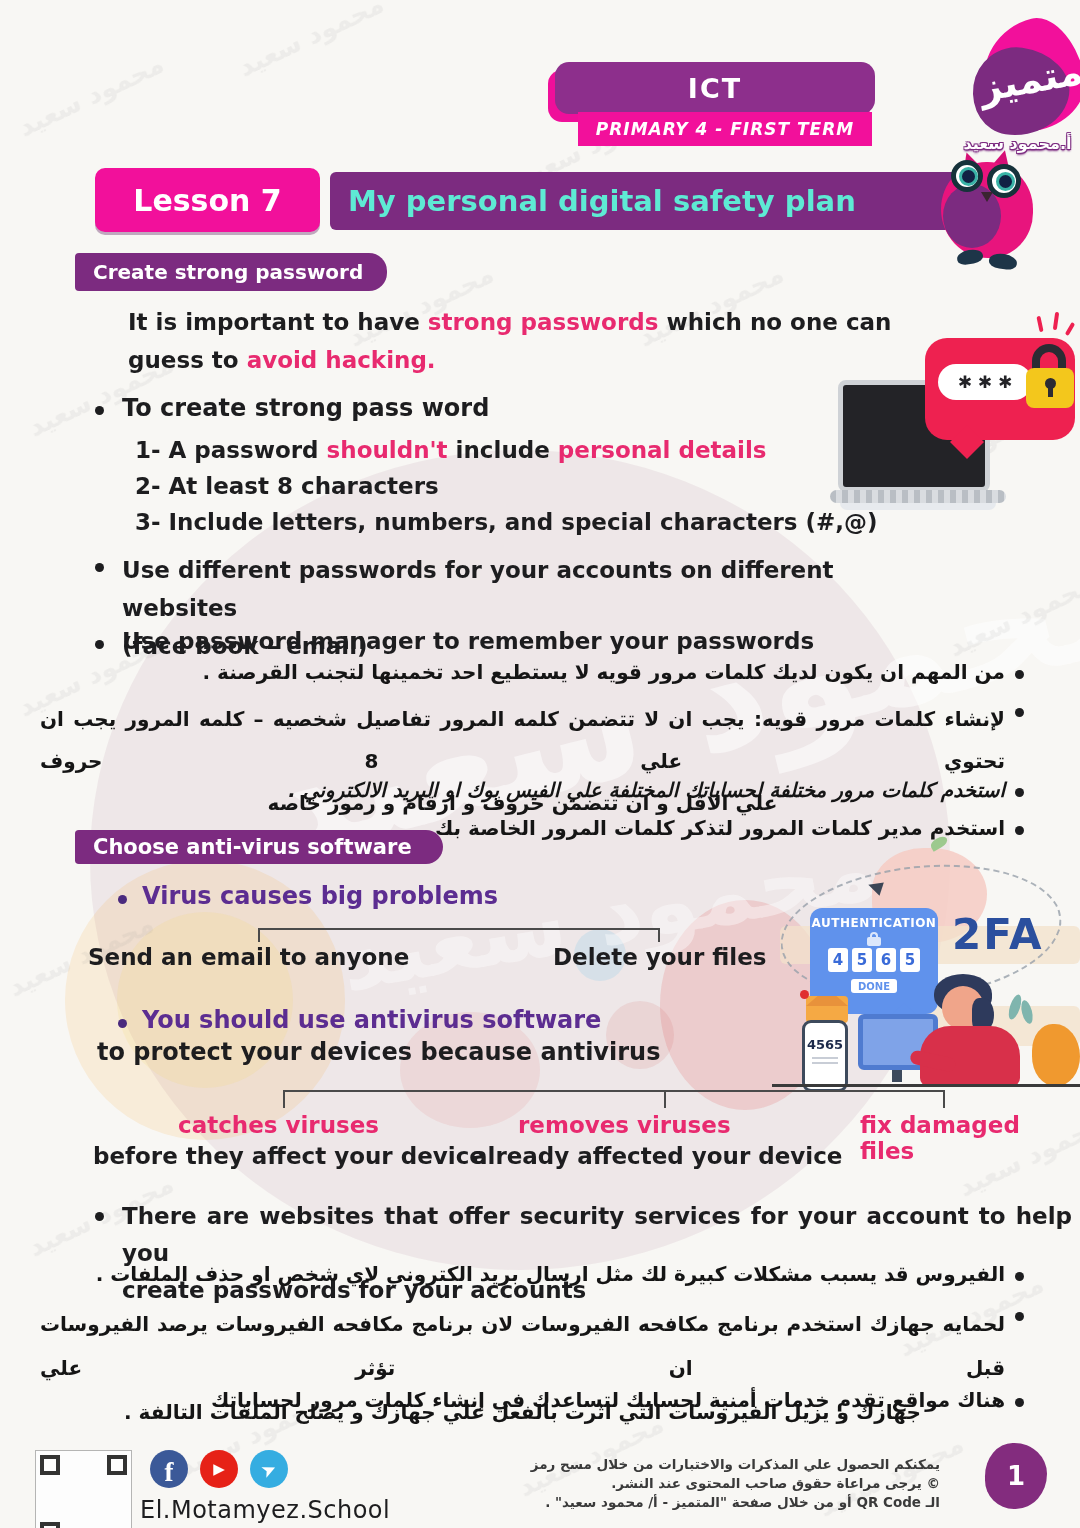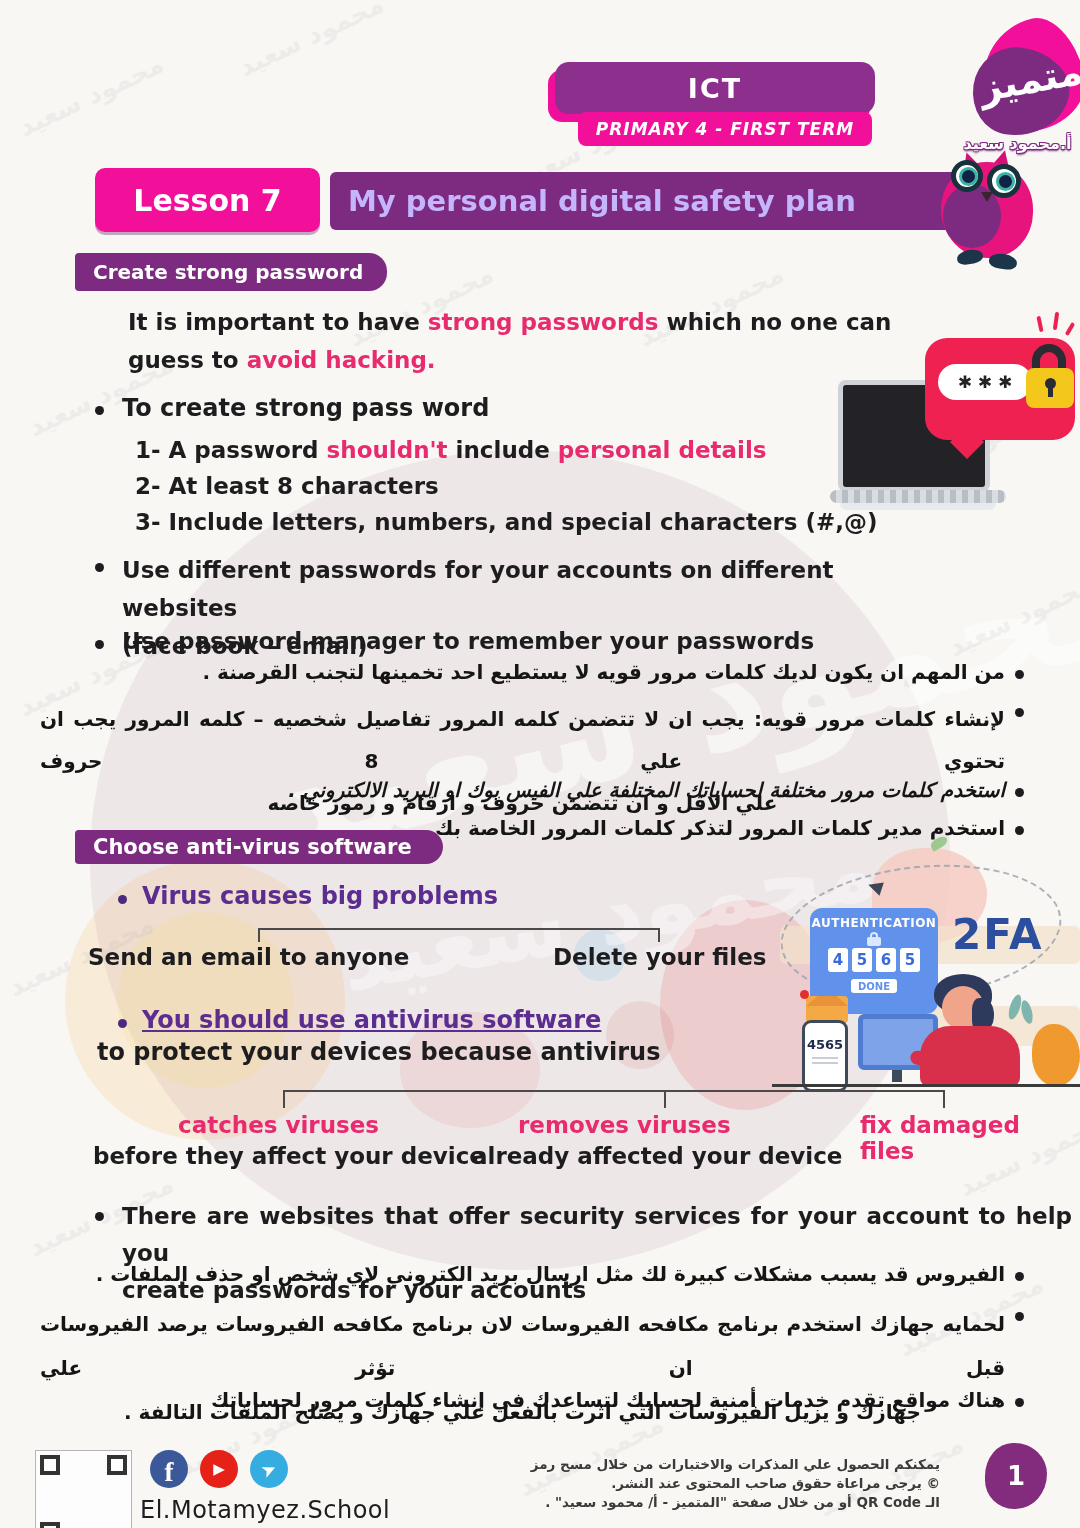--- a/index.html
+++ b/index.html
@@ -55,40 +55,40 @@
       <text x="640" y="330" transform="rotate(-25 680 330)">محمود سعيد</text>
       <text x="350" y="330" transform="rotate(-25 390 330)">محمود سعيد</text>
     </g>
   </svg>
 
   <div class="abs" style="left:548px;top:70px;width:322px;height:52px;background:#EF0F9A;border-radius:14px;z-index:1;"></div>
   <div class="abs" style="left:555px;top:62px;width:320px;height:52px;background:#8D2F8C;border-radius:14px;z-index:2;
               display:flex;align-items:center;justify-content:center;">
     <span class="en" style="color:#fff;font-size:27px;letter-spacing:2px;">ICT</span>
   </div>
-  <div class="abs" style="left:578px;top:112px;width:294px;height:34px;background:#F2109B;border-radius:8px;z-index:3;
+  <div class="abs" style="left:578px;top:112px;width:294px;height:34px;background:#F2109B;border-radius:0;z-index:3;
               display:flex;align-items:center;justify-content:center;">
     <span class="en" style="color:#fff;font-size:17px;font-style:italic;letter-spacing:1px;">PRIMARY 4 - FIRST TERM</span>
   </div>
 
   <div class="abs" style="left:955px;top:10px;width:125px;height:160px;z-index:3;">
     <div class="abs" style="left:28px;top:10px;width:100px;height:110px;background:#F2109B;border-radius:62% 38% 55% 45%/55% 60% 40% 45%;transform:rotate(-14deg);"></div>
     <div class="abs" style="left:18px;top:38px;width:96px;height:88px;background:#7C2B80;border-radius:45% 55% 60% 40%/50% 45% 55% 50%;transform:rotate(8deg);"></div>
     <div class="abs en" style="left:24px;top:48px;width:100px;color:#fff;font-size:38px;transform:rotate(-10deg);text-align:center;">المتميز</div>
     <div class="abs ar" style="left:0px;top:124px;width:125px;color:#fff;font-size:16px;text-align:center;
                 text-shadow:-1px -1px 0 #7C2B80,1px -1px 0 #7C2B80,-1px 1px 0 #7C2B80,1px 1px 0 #7C2B80,0 2px 2px #7C2B80;">أ.محمود سعيد</div>
   </div>
 
   <div class="abs" style="left:95px;top:168px;width:225px;height:64px;background:#F2109B;border-radius:10px;z-index:2;
               display:flex;align-items:center;justify-content:center;box-shadow:0 3px 0 rgba(90,20,90,.35);">
     <span class="en" style="color:#fff;font-size:30px;">Lesson 7</span>
   </div>
   <div class="abs" style="left:330px;top:172px;width:634px;height:58px;background:#7C2B80;border-radius:6px;z-index:1;
               display:flex;align-items:center;padding-left:18px;box-sizing:border-box;">
-    <span class="en" style="color:#c4b5fd;font-size:29px;">My personal digital safety plan</span>
+    <span class="en" style="color:#5eead4;font-size:29px;">My personal digital safety plan</span>
   </div>
 
   <div class="abs" style="left:933px;top:150px;width:120px;height:125px;z-index:4;">
     <div class="abs" style="left:28px;top:2px;width:0;height:0;border-left:8px solid transparent;border-right:8px solid transparent;border-bottom:16px solid #D60F76;transform:rotate(-18deg);"></div>
     <div class="abs" style="left:62px;top:0px;width:0;height:0;border-left:8px solid transparent;border-right:8px solid transparent;border-bottom:16px solid #D60F76;transform:rotate(14deg);"></div>
     <div class="abs" style="left:8px;top:12px;width:92px;height:96px;background:#E8147D;border-radius:50% 50% 48% 52%;"></div>
     <div class="abs" style="left:10px;top:34px;width:58px;height:64px;background:#7C2B80;border-radius:50%;"></div>
     <div class="abs" style="left:18px;top:10px;width:32px;height:32px;background:#fff;border:5px solid #16323a;border-radius:50%;box-sizing:border-box;"></div>
     <div class="abs" style="left:26px;top:17px;width:13px;height:13px;background:#124;border-radius:50%;border:3px solid #39b3a6;"></div>
     <div class="abs" style="left:54px;top:14px;width:34px;height:34px;background:#fff;border:5px solid #16323a;border-radius:50%;box-sizing:border-box;"></div>
@@ -219,21 +219,21 @@
     <div class="abs" style="left:200px;top:150px;width:22px;height:34px;background:#2E3A5C;border-radius:40% 60% 60% 40%;"></div>
     <div class="abs" style="left:148px;top:178px;width:100px;height:60px;background:#D8304A;border-radius:30px 30px 8px 8px;"></div>
     <div class="abs" style="left:138px;top:206px;width:46px;height:14px;background:#D8304A;border-radius:8px;transform:rotate(12deg);"></div>
     <div class="abs" style="left:238px;top:146px;width:10px;height:26px;background:#7FB5AE;border-radius:50%;transform:rotate(18deg);"></div>
     <div class="abs" style="left:250px;top:152px;width:10px;height:24px;background:#7FB5AE;border-radius:50%;transform:rotate(-14deg);"></div>
     <div class="abs" style="left:260px;top:176px;width:48px;height:62px;background:#F0992F;border-radius:45% 55% 50% 50%;"></div>
     <div class="line" style="left:0px;top:236px;width:308px;height:3px;background:#3a3a3a;"></div>
   </div>
 
   <span class="dot dotv" style="left:118px;top:1019px;z-index:1;"></span>
-  <div class="abs en violet" style="left:142px;top:1006px;font-size:24px;z-index:1;text-decoration:underline;">You should use antivirus software</div>
+  <div class="abs en violet" style="left:142px;top:1006px;font-size:24px;z-index:1;">You should use antivirus software</div>
   <div class="abs en" style="left:97px;top:1038px;font-size:24px;z-index:1;">to protect your devices because antivirus</div>
 
   <div class="line" style="left:283px;top:1090px;width:662px;height:2px;z-index:2;"></div>
   <div class="line" style="left:283px;top:1090px;width:2px;height:18px;z-index:2;"></div>
   <div class="line" style="left:664px;top:1090px;width:2px;height:18px;z-index:2;"></div>
   <div class="line" style="left:943px;top:1090px;width:2px;height:18px;z-index:2;"></div>
 
   <div class="abs en pink" style="left:178px;top:1112px;font-size:23px;z-index:2;">catches viruses</div>
   <div class="abs en pink" style="left:518px;top:1112px;font-size:23px;z-index:2;">removes viruses</div>
   <div class="abs en" style="left:93px;top:1143px;font-size:23px;z-index:2;">before they affect your device</div>

